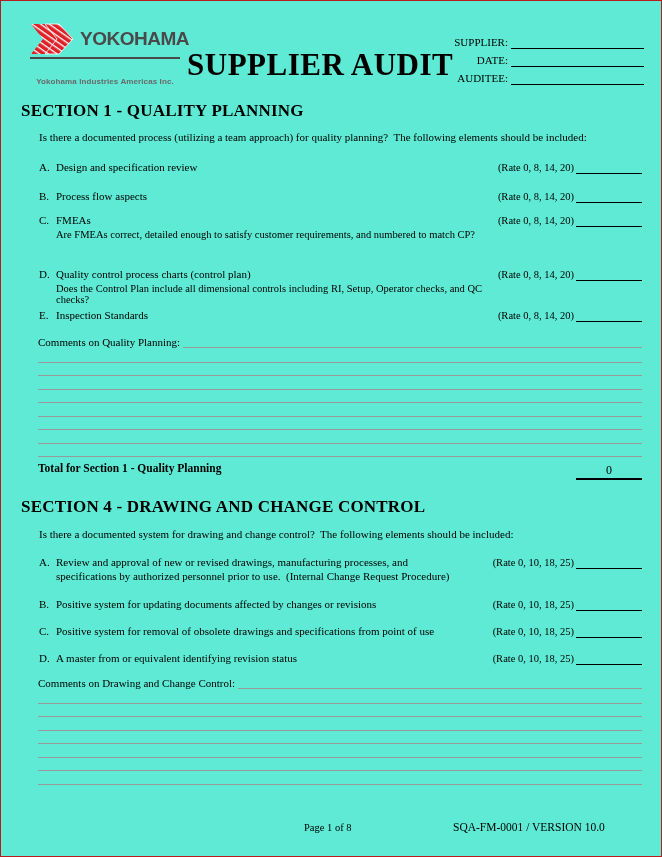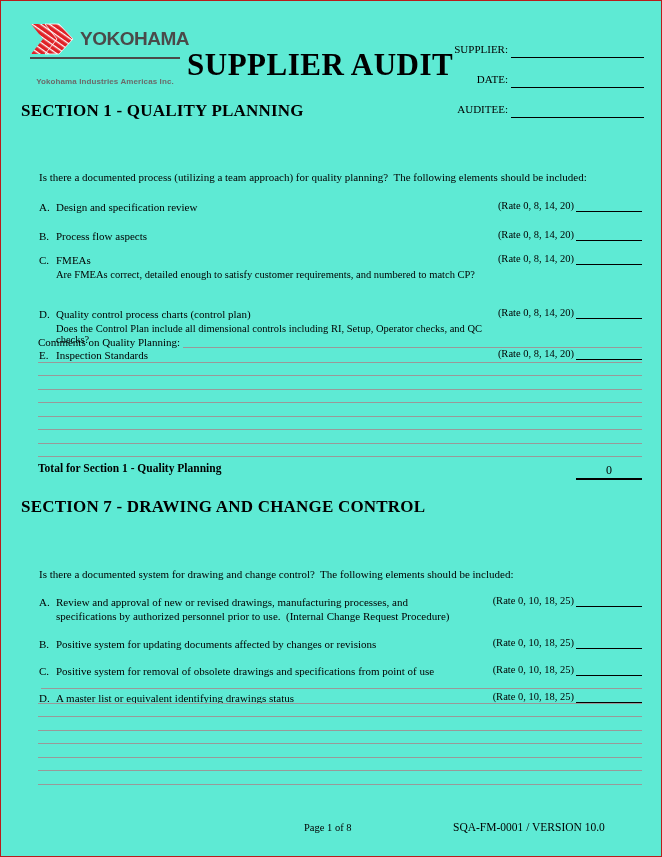--- a/index.html
+++ b/index.html
@@ -3,38 +3,38 @@
 <meta charset="utf-8">
 <style>
   html,body{margin:0;padding:0;background:#fff;}
   .page{
     position:relative; width:660px; height:855px;
     border:1px solid #b91c1c; background:#5eead4;
     font-family:"Liberation Serif","DejaVu Serif",serif; color:#000;
     overflow:hidden;
     text-decoration:underline;
   }
-  .pre{white-space:pre-wrap;margin-top:40px;}
+  .pre{white-space:pre-wrap;}
 
   
   .logo{position:absolute; left:29px; top:21px; width:150px;}
   .logo-row{display:flex; align-items:center; gap:2px;}
   .mark{width:48px; height:34px; flex:none;}
   .brand{font-family:"Liberation Sans","DejaVu Sans",sans-serif; font-weight:bold;
          font-size:19px; color:#4a4a4a; letter-spacing:-0.5px; line-height:20px;}
   .logo-rule{border-top:2px solid #4a4a4a; margin-top:1px;}
   .brand-sub{font-family:"Liberation Sans","DejaVu Sans",sans-serif; font-weight:bold;
              font-size:8px; color:#6a6a6a; text-align:center; margin-top:18px; letter-spacing:0.1px;}
 
   .title{position:absolute; left:186px; top:47px; margin:0;
          font-size:31px; font-weight:bold; letter-spacing:0.5px; line-height:34px;}
 
   
   .fields{position:absolute; top:30px; right:17px; width:204px;}
-  .frow{display:flex; height:18px;margin-top:12px;}
+  .frow{display:flex; align-items:flex-end; height:18px;}
   .flabel{flex:none; width:68px; text-align:right; font-size:11px; line-height:13px; padding-right:3px;}
   .fline{flex:1; border-bottom:1px solid #000; height:14px;}
 
   .sec-title{position:absolute; left:20px; font-size:17px; font-weight:bold; letter-spacing:0.2px;}
   .question{position:absolute; left:38px; right:30px; font-size:11px;}
 
   .item{position:absolute; left:38px; right:19px; font-size:11px; height:14px;}
   .letter{display:inline-block; width:17px;}
   .rgroup{position:absolute; right:0; top:-1px; display:flex; align-items:flex-end;}
   .rate{font-size:10.5px; line-height:12px;}
@@ -147,21 +147,21 @@
   <div class="hline" style="top:388px"></div>
   <div class="hline" style="top:401px"></div>
   <div class="hline" style="top:415px"></div>
   <div class="hline" style="top:428px"></div>
   <div class="hline" style="top:442px"></div>
   <div class="hline" style="top:455px"></div>
 
   <div class="total-label" style="top:461px">Total for Section 1 - Quality Planning</div>
   <div class="total-score" style="top:461px">0</div>
 
-  <div class="sec-title" style="top:496px">SECTION 7 - DRAWING AND CHANGE CONTROL</div>
+  <div class="sec-title" style="top:496px">SECTION 4 - DRAWING AND CHANGE CONTROL</div>
   <div class="question pre" style="top:527px">Is there a documented system for drawing and change control?  The following elements should be included:</div>
 
   <div class="item" style="top:555px">
     <span class="letter pre">A.</span><span class="pre">Review and approval of new or revised drawings, manufacturing processes, and</span>
     <span class="rgroup">
         <span class="rate pre">(Rate 0, 10, 18, 25)</span>
         <span class="sline"></span>
       </span>
   </div>
   <div class="note pre" style="top:569px; font-size:11px;">specifications by authorized personnel prior to use.  (Internal Change Request Procedure)</div>
@@ -176,28 +176,29 @@
 
   <div class="item" style="top:624px">
     <span class="letter pre">C.</span><span class="pre">Positive system for removal of obsolete drawings and specifications from point of use</span>
     <span class="rgroup">
         <span class="rate pre">(Rate 0, 10, 18, 25)</span>
         <span class="sline"></span>
       </span>
   </div>
 
   <div class="item" style="top:651px">
-    <span class="letter pre">D.</span><span class="pre">A master list or equivalent identifying drawings status</span>
+    <span class="letter pre">D.</span><span class="pre">A master from or equivalent identifying revision status</span>
     <span class="rgroup">
         <span class="rate pre">(Rate 0, 10, 18, 25)</span>
         <span class="sline"></span>
       </span>
   </div>
 
   <div class="comments-row" style="top:675px">
+    <span class="clabel">Comments on Drawing and Change Control:</span>
     <span class="cline"></span>
   </div>
   <div class="hline" style="top:702px"></div>
   <div class="hline" style="top:715px"></div>
   <div class="hline" style="top:729px"></div>
   <div class="hline" style="top:742px"></div>
   <div class="hline" style="top:756px"></div>
   <div class="hline" style="top:769px"></div>
   <div class="hline" style="top:783px"></div>
 

